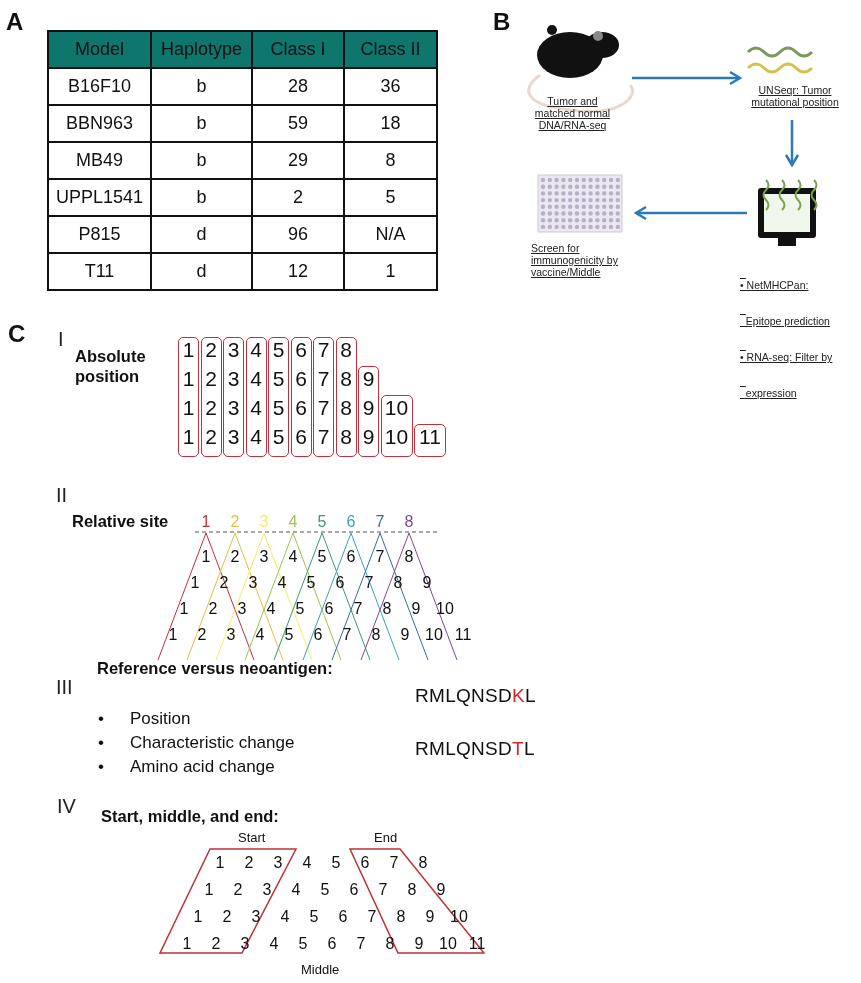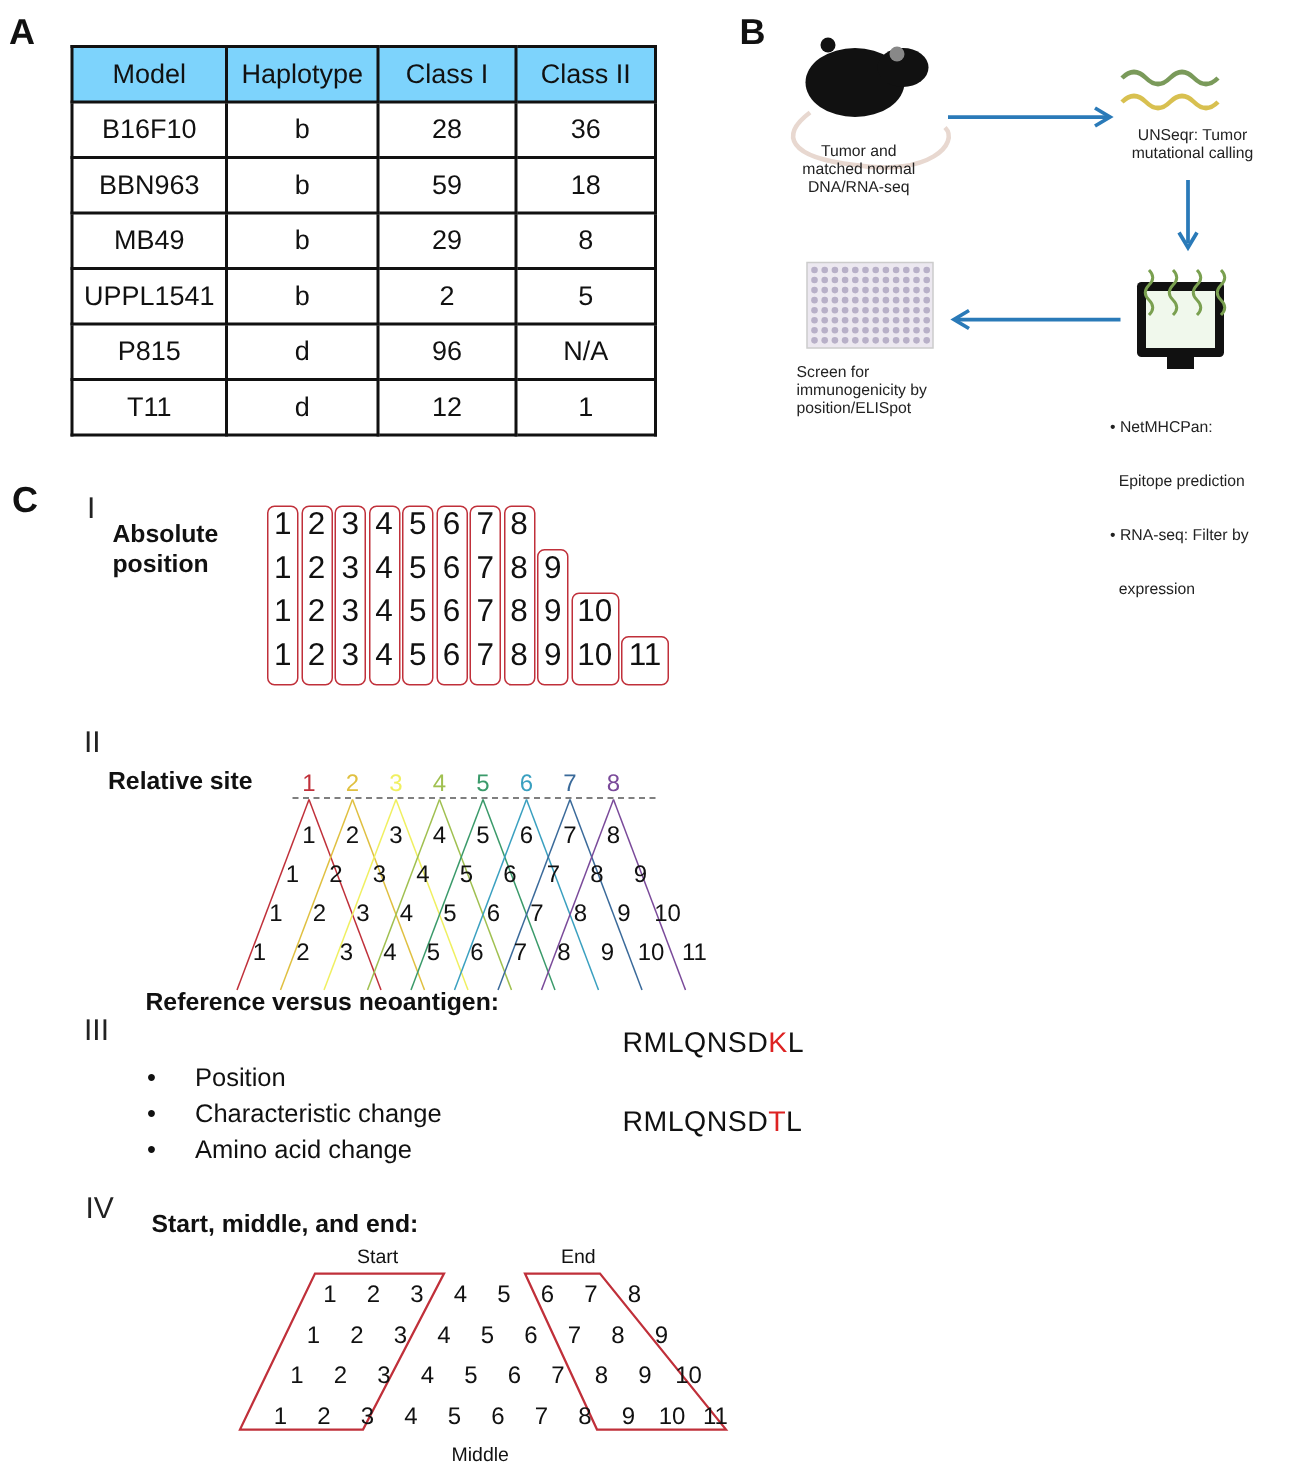--- a/index.html
+++ b/index.html
@@ -1,24 +1,24 @@
 <!DOCTYPE html>
 <html><head>
 <meta charset="utf-8">
 <style>
   html, body { margin:0; padding:0; background:#fff; }
   body { width:861px; height:983px; position:relative; overflow:hidden; font-family:"Liberation Sans", sans-serif; color:#111; }
   .panel-letter { position:absolute; font-weight:bold; font-size:24px; }
   
   table.models { position:absolute; left:47px; top:30px; border-collapse:collapse; font-size:18px; }
   table.models th, table.models td { border:2px solid #111; text-align:center; height:35px; padding:0; }
-  table.models th { background:#7dd3fc; font-weight:normal; }
+  table.models th { background:#0f766e; font-weight:normal; }
   .col-model { width:101px; } .col-hap { width:99px; } .col-c1 { width:90px; } .col-c2 { width:91px; }
   
-  .b-text { position:absolute; font-size:10.5px; line-height:12px; color:#222; }
+  .b-text { position:absolute; font-size:10.5px; line-height:12px; color:#222;text-decoration:underline; }
   .b-text.center { text-align:center; }
   .sub { position:absolute; font-size:20px; color:#222; }
   .bold-label { position:absolute; font-weight:bold; font-size:16.5px; line-height:20px; }
   .abs-grid { position:absolute; left:178px; top:337px; }
   .cell { position:absolute; font-size:21px; text-align:center; }
   .colbox { position:absolute; border:1.5px solid #c0303a; border-radius:5px; box-sizing:border-box; }
   .bullets { position:absolute; left:98px; top:707px; font-size:17px; line-height:24px; }
   .bullets .row span.dot { display:inline-block; width:32px; }
   .seq { position:absolute; font-size:19px; letter-spacing:0.3px; }
   .seq .mut { color:#d22; }
@@ -209,32 +209,32 @@
       <circle cx="137.8" cy="226.9" r="2.2" fill="#b8b0c8"></circle>
     </g>
 </svg>
 <div class="b-text center" style="left:525px;top:95px;width:95px;">
   <div>Tumor and</div>
   <div>matched normal</div>
   <div>DNA/RNA-seq</div>
 </div>
 <div class="b-text center" style="left:745px;top:84px;width:100px;">
   <div>UNSeqr: Tumor</div>
-  <div>mutational calling</div>
+  <div>mutational position</div>
 </div>
 <div class="b-text" style="left:740px;top:255px;width:120px;white-space:pre;">
   <div>• NetMHCPan:</div>
   <div>  Epitope prediction</div>
   <div>• RNA-seq: Filter by</div>
   <div>  expression</div>
 </div>
 <div class="b-text" style="left:531px;top:242px;width:110px;">
   <div>Screen for</div>
   <div>immunogenicity by</div>
-  <div>position/ELISpot</div>
+  <div>vaccine/Middle</div>
 </div>
 
 <div class="sub" style="left:58px;top:328px;">I</div>
 <div class="bold-label" style="left:75px;top:346px;">
   <div>Absolute</div>
   <div>position</div>
 </div>
 <div id="absgrid" class="abs-grid">
     <div class="colbox" style="left: 0px; top: 0px; width: 21px; height: 120px;"></div>
     <div class="colbox" style="left: 22.5px; top: 0px; width: 21px; height: 120px;"></div>

